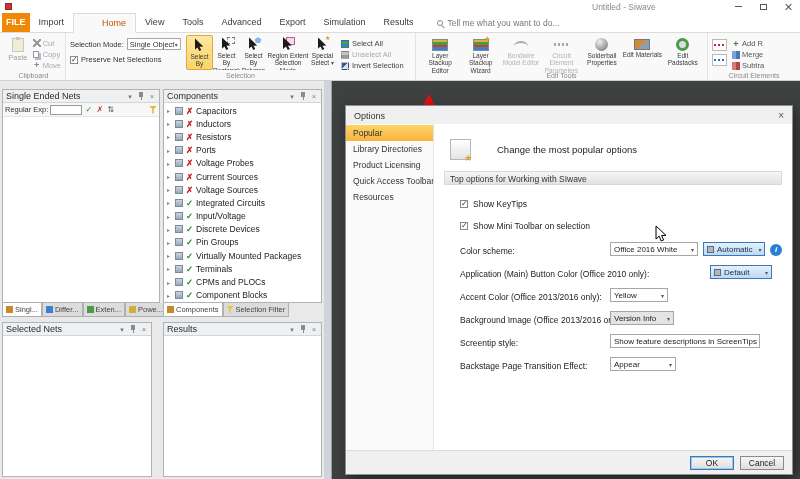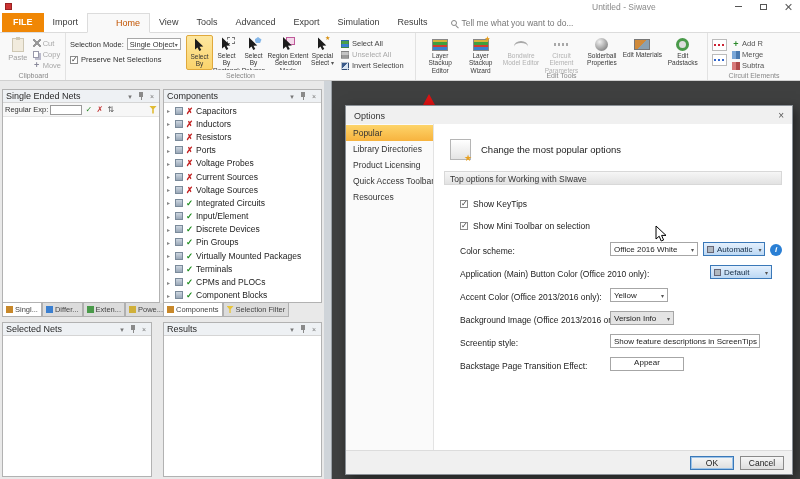--- a/index.html
+++ b/index.html
@@ -14,21 +14,21 @@
   .win-controls { position:absolute; right:6px; top:2px; display:flex; gap:13px; }
   .wc { width:12px; height:9px; display:flex; align-items:center; justify-content:center; }
   .wc-min { width:7px; height:1px; background:#555; }
   .wc-max { width:7px; height:6px; border:1px solid #555; }
   .wc-x { position:relative; width:8px; height:8px; }
   .wc-x::before,.wc-x::after { content:""; position:absolute; left:3.5px; top:0; width:1px; height:8px; background:#555; }
   .wc-x::before { transform:rotate(45deg); } .wc-x::after { transform:rotate(-45deg); }
 
   
   .ribbon-tabs { height:20px; display:flex; align-items:stretch; background:#fff; border-bottom:1px solid #dcdcdc; padding-left:2px; }
-  .file-tab { background:#f08705; color:#fff; font-weight:bold; font-size:9px; padding:0 11px; line-height:19px; }
+  .file-tab { background:#f08705; color:#fff; font-weight:bold; font-size:9px; padding:0 4px; line-height:19px; }
   .rtabs { display:flex; }
   .rtab { padding:0 9px; line-height:19px; font-size:9px; color:#3b3b3b; }
   .rtab.active { background:#f9f9f9; border:1px solid #dcdcdc; border-bottom:1px solid #f9f9f9; margin-bottom:-1px; color:#c25400;padding-left:28px; }
   .tellme { margin-left:14px; display:flex; align-items:center; gap:5px; color:#777; font-size:8.5px; }
   .search-icon { width:6px; height:6px; border:1px solid #888; border-radius:50%; position:relative; flex:none; }
   .search-icon::after { content:""; position:absolute; left:4px; top:4px; width:4px; height:1px; background:#888; transform:rotate(45deg); transform-origin:0 0; }
 
   
   .ribbon { height:48px; background:#f9f9f9; border-bottom:1px solid #d0d0d0; display:flex; padding-left:2px; overflow:hidden; }
   .rgroup { position:relative; padding:2px 4px 10px; border-right:1px solid #e2e2e2; flex:none; overflow:hidden; }
@@ -155,31 +155,31 @@
   .dlg-title { height:20px; background:#f0f0f0; border-bottom:1px solid #e2e2e2; display:flex; align-items:center; padding:0 8px; font-size:9px; color:#333; }
   .dlg-close { margin-left:auto; color:#555; font-size:10px; line-height:10px; }
   .dlg-body { position:absolute; top:18px; bottom:24px; left:0; right:0; display:flex; }
   .dlg-nav { width:88px; background:#fafafa; border-right:1px solid #e3e3e3; padding-top:1px; flex:none; }
   .nav-item { height:16px; line-height:16px; padding-left:7px; font-size:8.5px; color:#333; white-space:nowrap; overflow:hidden; }
   .nav-item.active { background:linear-gradient(#fdd46a,#f7b33e); }
   .dlg-content { flex:1; position:relative; background:#fff; overflow:hidden; }
   .opt-header { display:flex; align-items:center; gap:10px; padding:15px 10px 11px 16px; }
   .opt-hicon { width:21px; height:21px; border:1px solid #b5b5b5; background:linear-gradient(#fff,#e4e4e4); position:relative; flex:none; }
   .opt-hicon::after { content:"★"; position:absolute; right:-2px; bottom:-4px; font-size:9px; color:#e8a020; }
-  .opt-htext { font-size:9.5px; color:#222; }
+  .opt-htext { font-size:9.5px; color:#222;margin-left:16px; }
   .section-bar { margin:0 10px 13px 10px; height:14px; line-height:14px; padding-left:5px; font-size:8.5px; color:#333; background:linear-gradient(#f6f6f6,#e2e2e2); border:1px solid #d8d8d8; }
   .opt-rows { padding-left:26px; padding-right:8px; }
   .chk-line { display:flex; align-items:center; gap:5px; height:12px; margin-bottom:10px; font-size:8.5px; color:#222; }
   .frow { display:flex; align-items:flex-end; margin-bottom:9px; font-size:8.5px; color:#222; }
   .flabel { width:150px; flex:none; white-space:nowrap; overflow:hidden; }
   .flabel.wide { width:245px; }
   .combo { height:14px; border:1px solid #a6a6a6; background:#fff; display:flex; align-items:center; padding:0 3px; font-size:8px; color:#222; white-space:nowrap; overflow:hidden; }
   .combo .caret,.colorbtn .caret { margin-left:auto; font-size:6px; color:#555; padding-left:3px; flex:none; }
   .w-scheme { width:88px; flex:none; } .w-accent { width:58px; } .w-bg { width:64px; background:#e4e4e4; }
-  .w-tip { width:150px; } .w-backstage { width:74px;flex-direction:column; }
+  .w-tip { width:150px; } .w-backstage { width:66px; }
   .colorbtn { height:14px; width:62px; margin-left:5px; flex:none; border:1px solid #3a78b8; background:linear-gradient(#e4f0fd,#bcd8f4); display:flex; align-items:center; gap:3px; padding:0 3px; font-size:8px; color:#122a44; white-space:nowrap; overflow:hidden; }
   .swatch { width:7px; height:7px; background:#b0b8c0; border:1px solid #667; flex:none; }
   .info-icon { width:12px; height:12px; margin-left:5px; flex:none; border-radius:50%; background:#2a7fd4; color:#fff; font-size:8px; font-style:italic; font-weight:bold; text-align:center; line-height:12px; }
   .dlg-footer { position:absolute; bottom:0; left:0; right:0; height:24px; background:#f0f0f0; border-top:1px solid #dcdcdc; display:flex; align-items:center; justify-content:flex-end; gap:6px; padding:0 8px;margin-top:41px; }
   .btn { min-width:44px; height:14px; line-height:13px; text-align:center; font-size:8.5px; color:#222; background:linear-gradient(#f6f6f6,#dedede); border:1px solid #8a8a8a; padding:0 4px; }
   .btn.default { border-color:#3a78b8; box-shadow:inset 0 0 0 1px #9cc3e8; }
 
   .mouse-cursor { position:absolute; left:655px; top:225px; z-index:99; }
 </style>
 </head>
@@ -466,21 +466,21 @@
             <span class="twisty" data-name="expand-arrow-icon">▸</span>
             <span class="comp-icon" data-name="component-type-icon"></span>
             <span class="mark on" data-name="component-filter-mark">✓</span>
             <span class="tree-label" data-name="component-tree-label">Integrated Circuits</span>
           </div>
 
           <div class="tree-item" data-name="component-tree-item">
             <span class="twisty" data-name="expand-arrow-icon">▸</span>
             <span class="comp-icon" data-name="component-type-icon"></span>
             <span class="mark on" data-name="component-filter-mark">✓</span>
-            <span class="tree-label" data-name="component-tree-label">Input/Element</span>
+            <span class="tree-label" data-name="component-tree-label">Input/Voltage</span>
           </div>
 
           <div class="tree-item" data-name="component-tree-item">
             <span class="twisty" data-name="expand-arrow-icon">▸</span>
             <span class="comp-icon" data-name="component-type-icon"></span>
             <span class="mark on" data-name="component-filter-mark">✓</span>
             <span class="tree-label" data-name="component-tree-label">Discrete Devices</span>
           </div>
 
           <div class="tree-item" data-name="component-tree-item">

